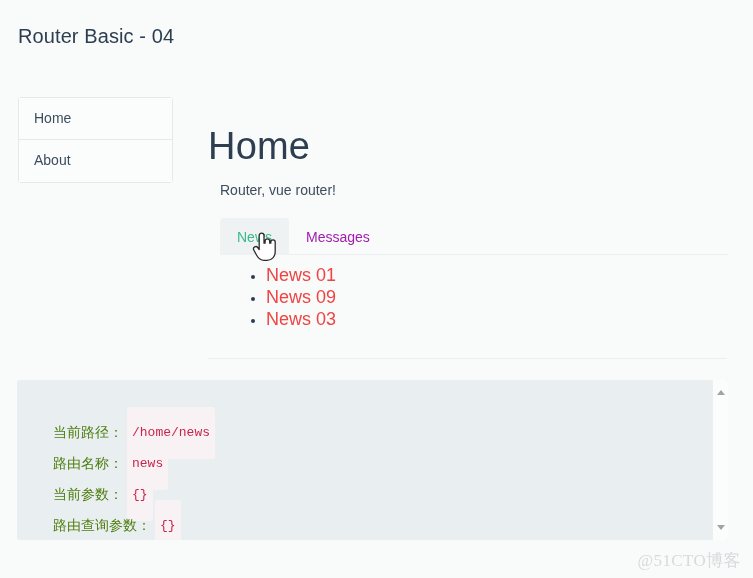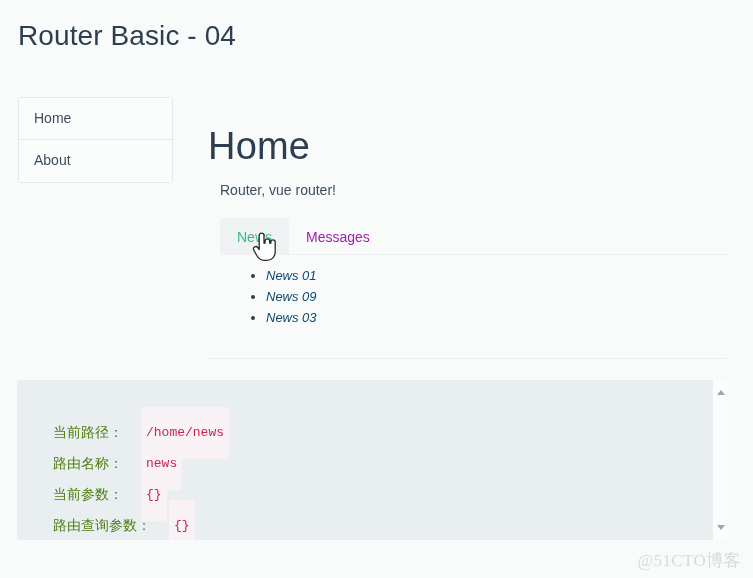--- a/index.html
+++ b/index.html
@@ -15,21 +15,21 @@
     overflow: hidden;
     position: relative;
     -webkit-font-smoothing: antialiased;
   }
 
   
   .app-title {
     position: absolute;
     left: 18px;
     top: 14px;
-    font-size: 28px;
+    font-size: 20px;
     font-weight: 400;
     color: #2c3e50;
     letter-spacing: 0.1px;
     margin: 0;
     line-height: 44px;
     white-space: nowrap;
   }
 
   
   .sidebar {
@@ -116,25 +116,24 @@
   .news-list li {
     line-height: 21px;
     margin: 0;
     color: #3d4d5d;
     font-size: 13px;
   }
   .news-list li::marker {
     color: #2c3e50;
   }
   .news-list a {
-    color: #0c4a6e;
+    color: #ef4444;
     text-decoration: none;
-    font-size: 13px;
-    cursor: pointer;
-    font-style: italic;
+    font-size: 18px;
+    cursor: pointer;
   }
 
   .divider {
     position: absolute;
     left: 208px;
     top: 358px;
     width: 519px;
     height: 1px;
     background: #eceeef;
     border: none;
@@ -167,21 +166,21 @@
     color: #4d7c0f;
   }
   .code {
     display: inline-block;
     background: #f9f2f4;
     color: #c7254e;
     font-family: "Liberation Mono", "DejaVu Sans Mono", monospace;
     font-size: 13px;
     padding: 18px 5px;
     border-radius: 3px;
-    margin-left: 18px;
+    margin-left: 4px;
     line-height: 16px;
     vertical-align: 1px;
   }
 
   
   .scrollbar {
     position: absolute;
     right: 0;
     top: 0;
     width: 16px;

